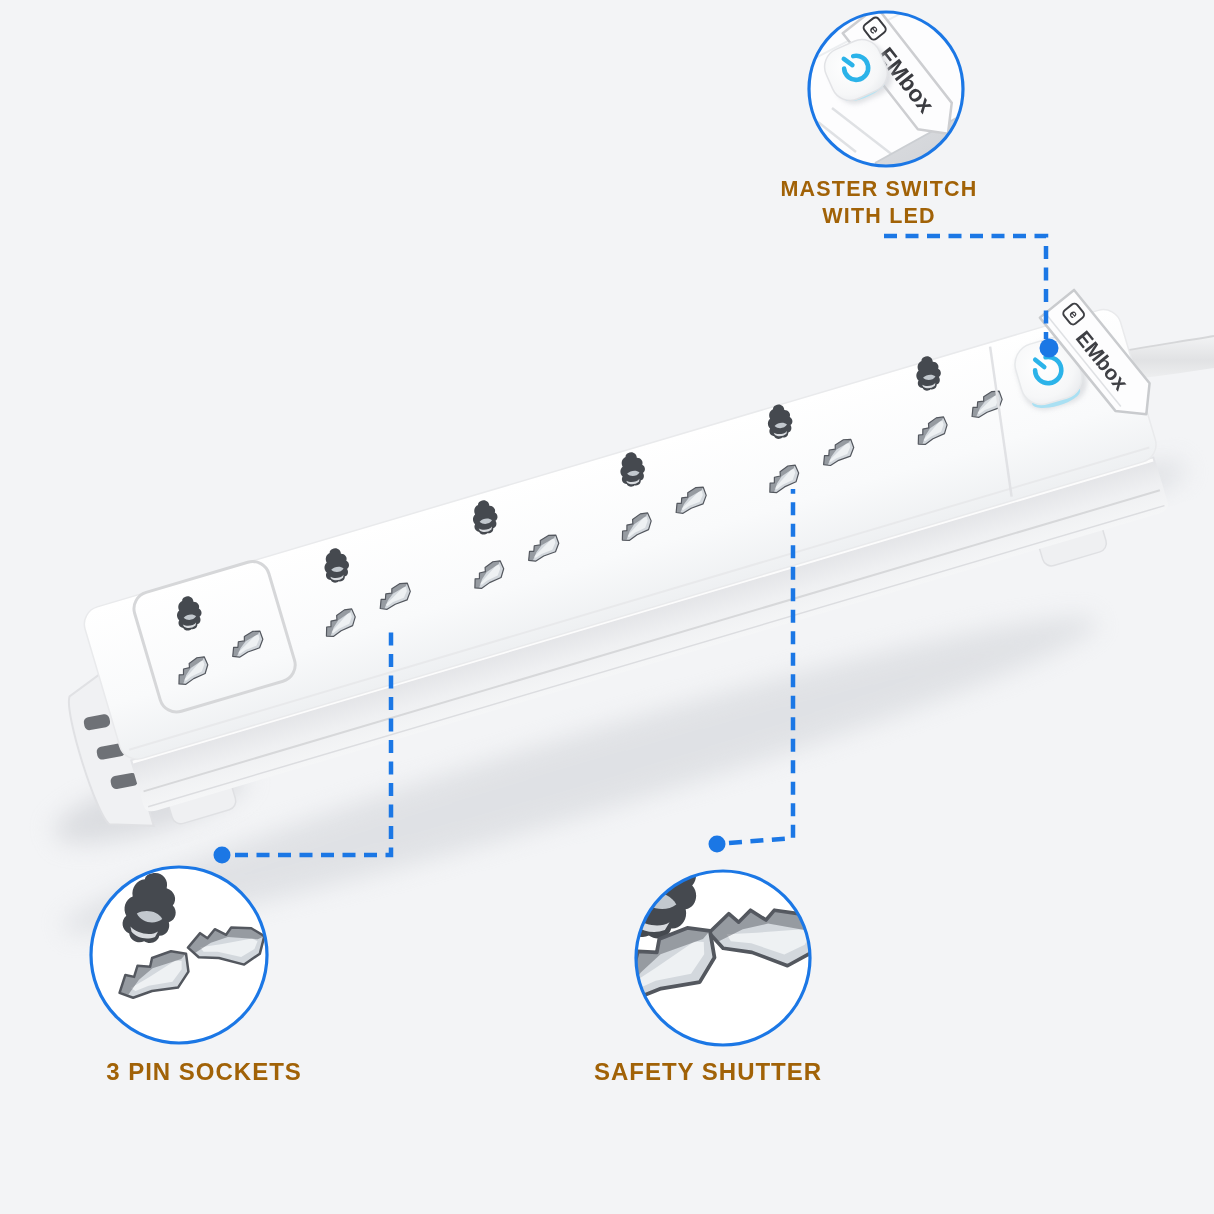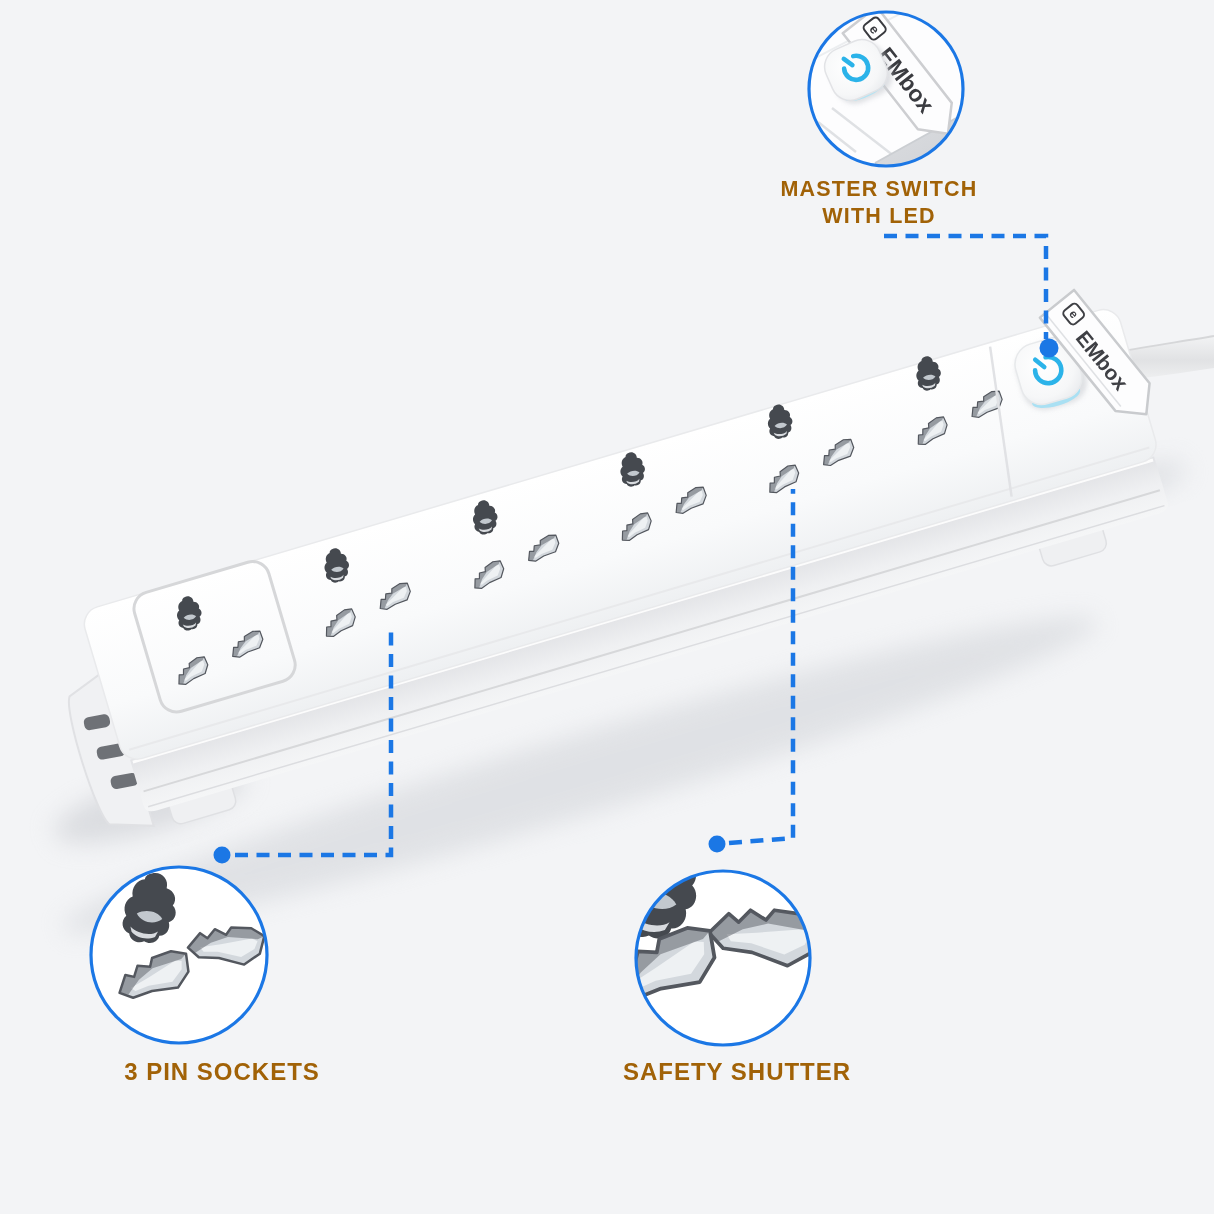--- a/index.html
+++ b/index.html
@@ -213,15 +213,15 @@
       <use href="#pinFlat" transform="translate(663,963) rotate(-16) scale(1.5)"></use>
     </g>
     <circle cx="723" cy="958" r="87" fill="none" stroke="#1b77e5" stroke-width="3.2"></circle>
   </g>
 </svg>
 
 <div class="lbl lbl-master" style="left:879px;top:176px;">
   <span>MASTER SWITCH</span><br>
   <span>WITH LED</span>
 </div>
-<div class="lbl lbl-big" style="left:222px;top:1058px;">3 PIN SOCKETS</div>
-<div class="lbl lbl-big" style="left:737px;top:1058px;">SAFETY SHUTTER</div>
+<div class="lbl lbl-big" style="left:204px;top:1058px;">3 PIN SOCKETS</div>
+<div class="lbl lbl-big" style="left:708px;top:1058px;">SAFETY SHUTTER</div>
 </div>
 
 </body></html>

